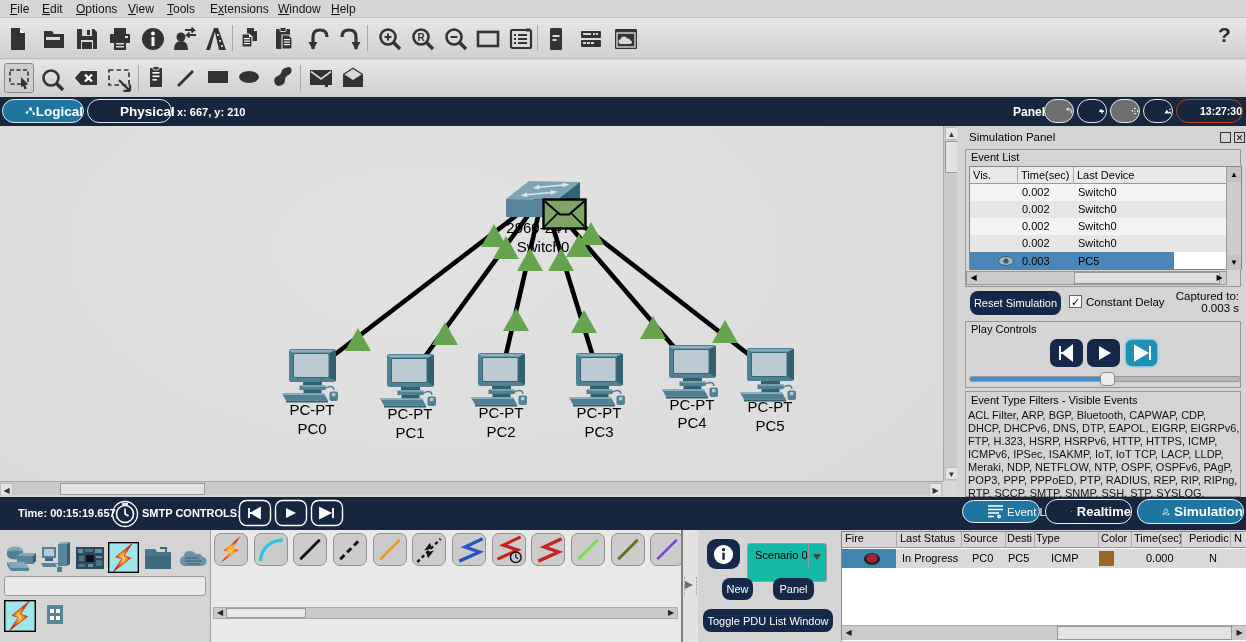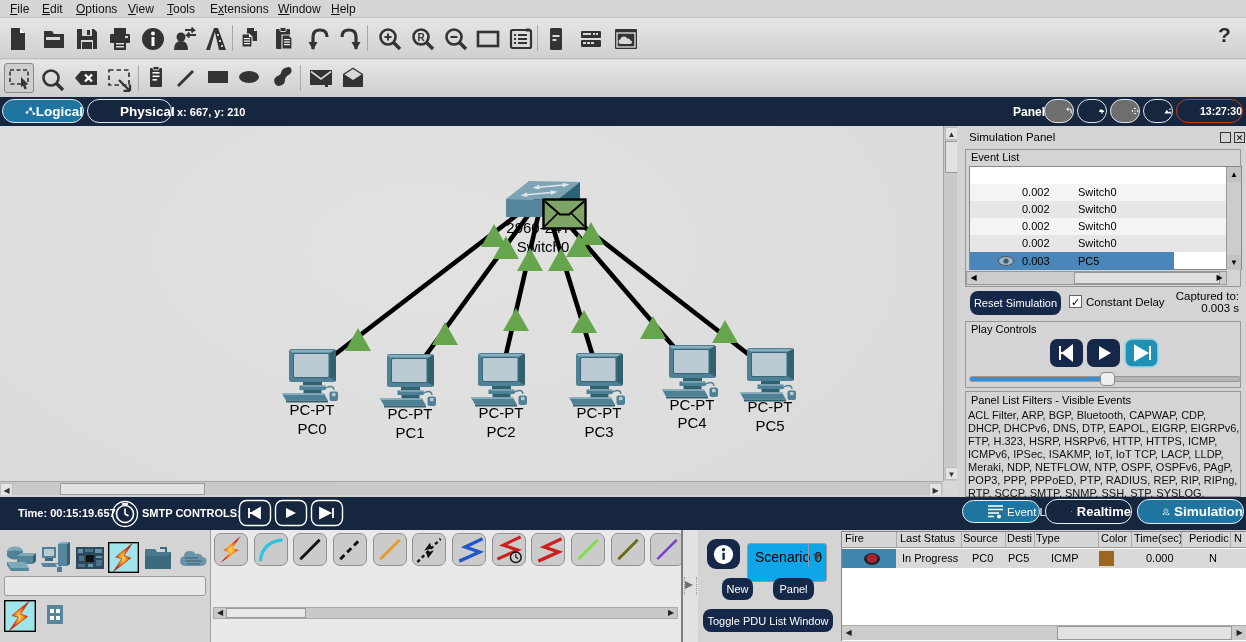--- a/index.html
+++ b/index.html
@@ -346,20 +346,27 @@
 <div style="position:absolute;left:929px;top:1px;width:13px;height:13px;background:#e4e4e4;border:1px solid #bbb;text-align:center;font-size:8px;color:#333;line-height:13px">▶</div>
 </div>
 <div id="hscrollpad" class="abs"></div>
 <div id="simpanel" class="abs">
       <div style="position:absolute;left:12px;top:5px;font-size:11.5px">Simulation Panel</div>
       <div style="position:absolute;left:263px;top:6px;width:11px;height:11px;border:1px solid #333"></div>
       <div style="position:absolute;left:277px;top:6px;width:11px;height:11px;border:1px solid #333;font-size:9px;line-height:10px;text-align:center">✕</div>
       <div class="gbox" style="left:8px;top:23px;width:276px;height:138px"></div>
       <div class="glabel" style="left:11px;top:25px">Event List</div>
       <div style="position:absolute;left:12px;top:40px;width:273px;height:104px;background:#fff;border:1px solid #888">
+<div style="position:absolute;left:0;top:0;width:256px;height:17px;background:#e9e9e9;border-bottom:1px solid #999;font-size:11px">
+<span style="position:absolute;left:3px;top:2px">Vis.</span>
+          <span style="position:absolute;left:51px;top:2px">Time(sec)</span>
+          <span style="position:absolute;left:107px;top:2px">Last Device</span>
+<div style="position:absolute;left:47px;top:0;width:1px;height:17px;background:#aaa"></div>
+<div style="position:absolute;left:103px;top:0;width:1px;height:17px;background:#aaa"></div>
+</div>
 <div style="position:absolute;left:0;top:17px;width:256px;height:17px;background:#f4f4f4;font-size:11px">
           <span style="position:absolute;left:52px;top:2px">0.002</span>
           <span style="position:absolute;left:108px;top:2px">Switch0</span>
         </div>
 <div style="position:absolute;left:0;top:34px;width:256px;height:17px;background:#e6e6e6;font-size:11px">
           <span style="position:absolute;left:52px;top:2px">0.002</span>
           <span style="position:absolute;left:108px;top:2px">Switch0</span>
         </div>
 <div style="position:absolute;left:0;top:51px;width:256px;height:17px;background:#f4f4f4;font-size:11px">
           <span style="position:absolute;left:52px;top:2px">0.002</span>
@@ -399,21 +406,21 @@
 <rect x="38" y="1" width="33" height="28" rx="7" fill="#15284a"></rect>
 <path d="M50 8 L62 15 L50 22 Z" fill="#fff"></path>
 <rect x="76" y="1" width="33" height="28" rx="7" fill="#2090b4" stroke="#9fd4e4" stroke-width="1.5"></rect>
 <path d="M86 8 L98 15 L86 22 Z M101 8 L101 22" fill="#fff" stroke="#fff" stroke-width="2"></path>
 </svg>
       <div style="position:absolute;left:12px;top:250px;width:272px;height:6px;background:#b5b5b5;border-radius:3px;border:1px solid #999">
 <div style="position:absolute;left:0;top:0;width:134px;height:4px;background:#3d8fd4;border-radius:3px"></div>
 <div style="position:absolute;left:130px;top:-5px;width:15px;height:14px;background:#eee;border:1px solid #888;border-radius:4px"></div>
 </div>
       <div class="gbox" style="left:8px;top:265px;width:276px;height:106px"></div>
-      <div class="glabel" style="left:11px;top:268px">Panel List Filters - Visible Events</div>
+      <div class="glabel" style="left:11px;top:268px">Event Type Filters - Visible Events</div>
       <div style="position:absolute;left:11px;top:283px;width:280px;font-size:11px;line-height:13px;color:#111;white-space:nowrap">ACL Filter, ARP, BGP, Bluetooth, CAPWAP, CDP,<br>DHCP, DHCPv6, DNS, DTP, EAPOL, EIGRP, EIGRPv6,<br>FTP, H.323, HSRP, HSRPv6, HTTP, HTTPS, ICMP,<br>ICMPv6, IPSec, ISAKMP, IoT, IoT TCP, LACP, LLDP,<br>Meraki, NDP, NETFLOW, NTP, OSPF, OSPFv6, PAgP,<br>POP3, PPP, PPPoED, PTP, RADIUS, REP, RIP, RIPng,<br>RTP, SCCP, SMTP, SNMP, SSH, STP, SYSLOG,</div>
     </div>
 <div id="bottombar" class="abs">
       <div style="position:absolute;left:18px;top:10px;font-size:11px;font-weight:bold">Time: 00:15:19.657</div>
       <svg style="position:absolute;left:111px;top:3px" width="28" height="28" viewBox="0 0 28 28">
 <circle cx="14" cy="14" r="12.5" fill="none" stroke="#fff" stroke-width="1.3"></circle>
 <circle cx="14" cy="14" r="8.5" fill="none" stroke="#fff" stroke-width="1.6"></circle>
 <path d="M14 8.5 L14 14 L17.5 16" stroke="#fff" stroke-width="1.6" fill="none"></path>
 <path d="M11 4 L17 4" stroke="#fff" stroke-width="1.8"></path>
 </svg>
@@ -599,21 +606,21 @@
       <div style="position:absolute;left:685px;top:51px;width:0;height:0;border-top:4.5px solid transparent;border-bottom:4.5px solid transparent;border-left:8px solid #6f6f6f"></div>
       <div style="position:absolute;left:684px;top:47px;width:1px;height:18px;border-left:1px dotted #999"></div>
       <div style="position:absolute;left:696px;top:47px;width:1px;height:18px;border-left:1px dotted #999"></div>
       <div class="navybtn" style="left:707px;top:9px;width:33px;height:30px;border-radius:9px">
 <svg width="21" height="21" viewBox="0 0 24 24">
           <circle cx="12" cy="12" r="11" fill="#fff"></circle>
           <rect x="10.7" y="10" width="2.8" height="8" fill="#15284a"></rect>
           <circle cx="12" cy="6.5" r="1.9" fill="#15284a"></circle>
         </svg>
       </div>
-      <div style="position:absolute;left:747px;top:13px;width:80px;height:39px;background:#0ea5e9;border:1px solid #999;border-radius:3px;font-size:14px">
+      <div style="position:absolute;left:747px;top:13px;width:80px;height:39px;background:#14b8a6;border:1px solid #999;border-radius:3px;font-size:11px">
 <span style="position:absolute;left:7px;top:5px">Scenario 0</span>
 <div style="position:absolute;right:0px;top:0px;width:18px;height:23px;border-left:1px solid #999"></div>
 <div style="position:absolute;right:5px;top:10px;width:0;height:0;border-left:4.5px solid transparent;border-right:4.5px solid transparent;border-top:6px solid #444"></div>
 </div>
       <div class="navybtn" style="left:722px;top:48px;width:31px;height:22px;border-radius:8px;font-size:11px">New</div>
       <div class="navybtn" style="left:773px;top:48px;width:41px;height:22px;border-radius:8px;font-size:11px">Panel</div>
       <div class="navybtn" style="left:703px;top:79px;width:130px;height:23px;border-radius:8px;font-size:11px;white-space:nowrap">Toggle PDU List Window</div>
       <div style="position:absolute;left:841px;top:1px;width:405px;height:110px;background:#fff;border-left:1px solid #888;border-top:1px solid #888;font-size:11px">
 <div style="position:absolute;left:0;top:0;width:405px;height:16px;background:#d6d6d6;border-bottom:1px solid #999">
 <span style="position:absolute;left:3px">Fire</span>

